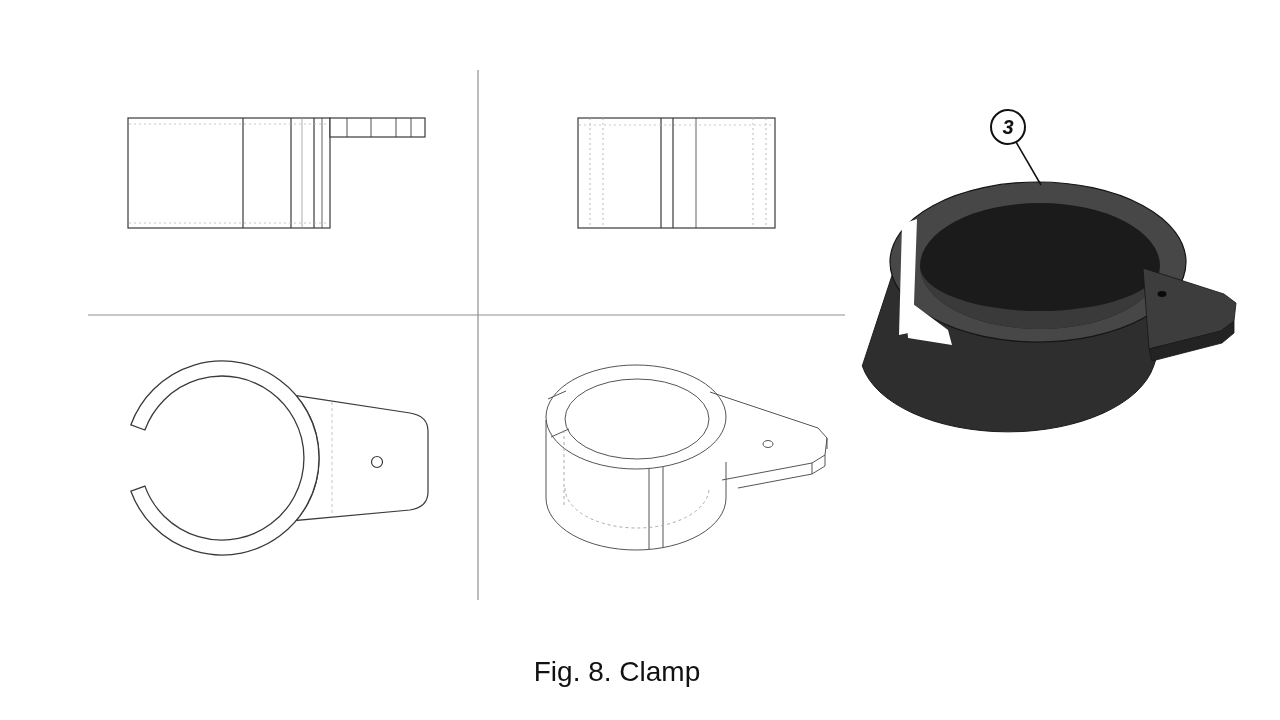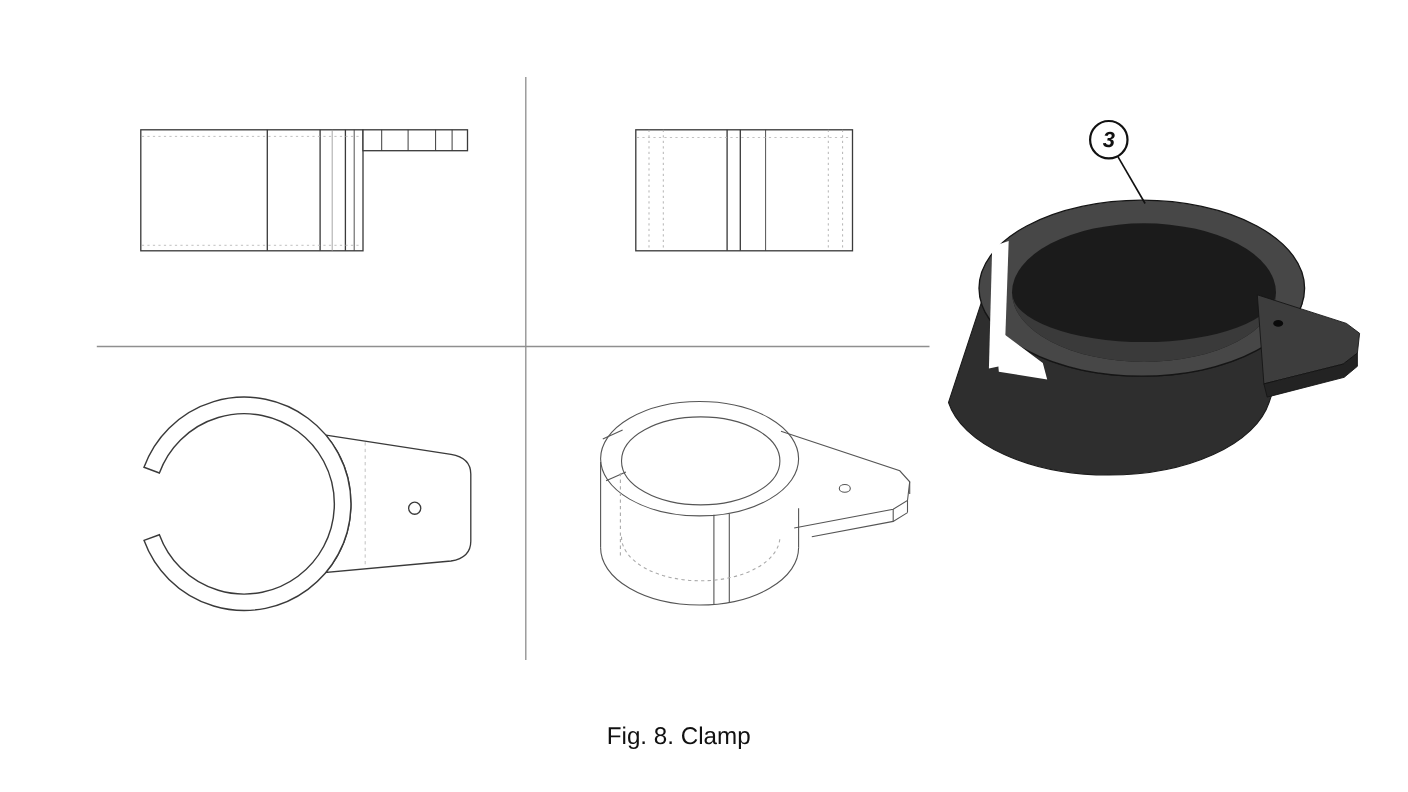--- a/index.html
+++ b/index.html
@@ -11,21 +11,21 @@
     overflow: hidden;
     font-family: "Liberation Sans", sans-serif;
   }
   .figure-svg { position: absolute; left: 0; top: 0; }
   .caption {
     position: absolute;
     left: 0;
     top: 656px;
     width: 1234px;
     text-align: center;
-    font-size: 22px;
+    font-size: 28px;
     color: #111111;
     font-family: "Liberation Sans", sans-serif;
   }
   .callout-text {
     font-family: "Liberation Sans", sans-serif;
     font-style: italic;
     font-weight: bold;
     font-size: 20px;
     fill: #111111;
   }

